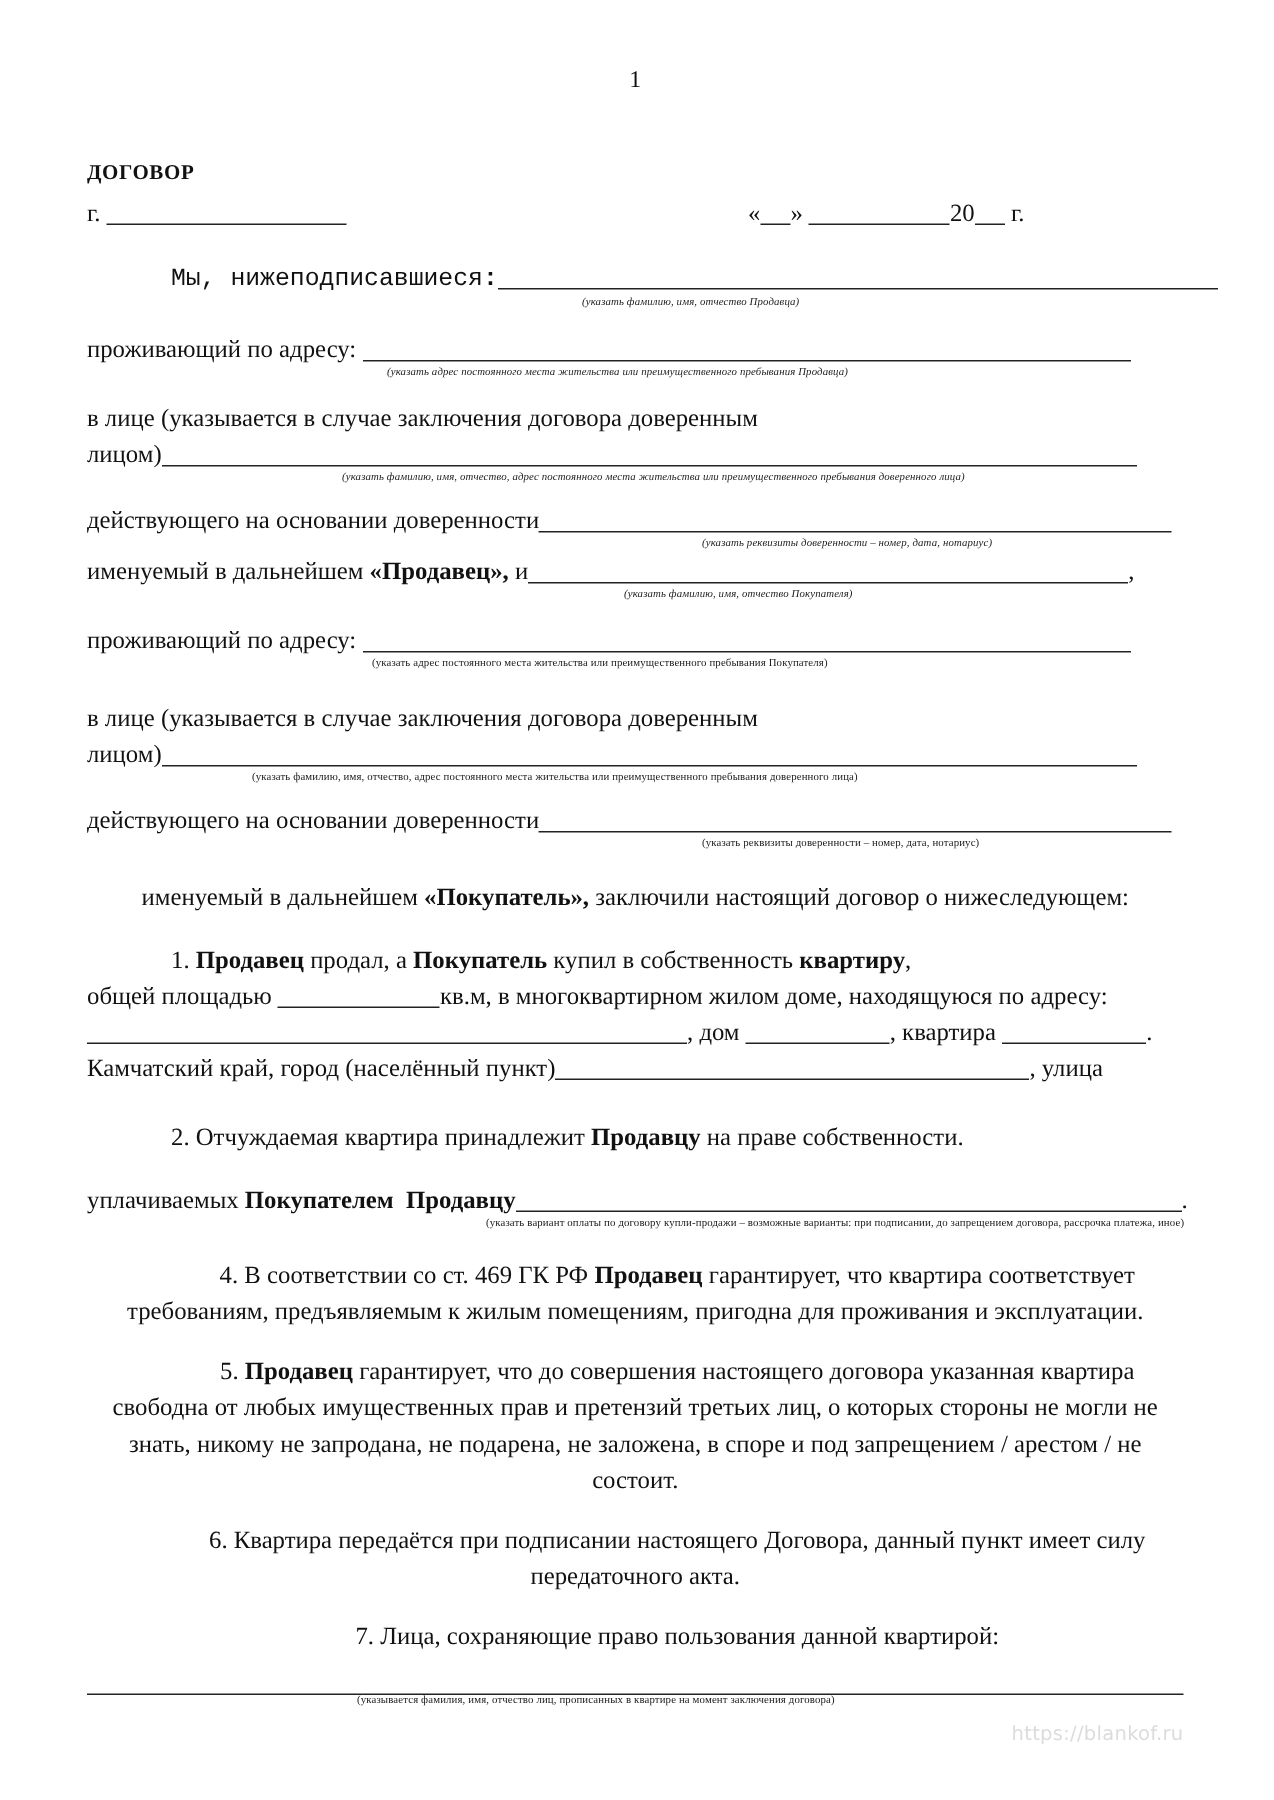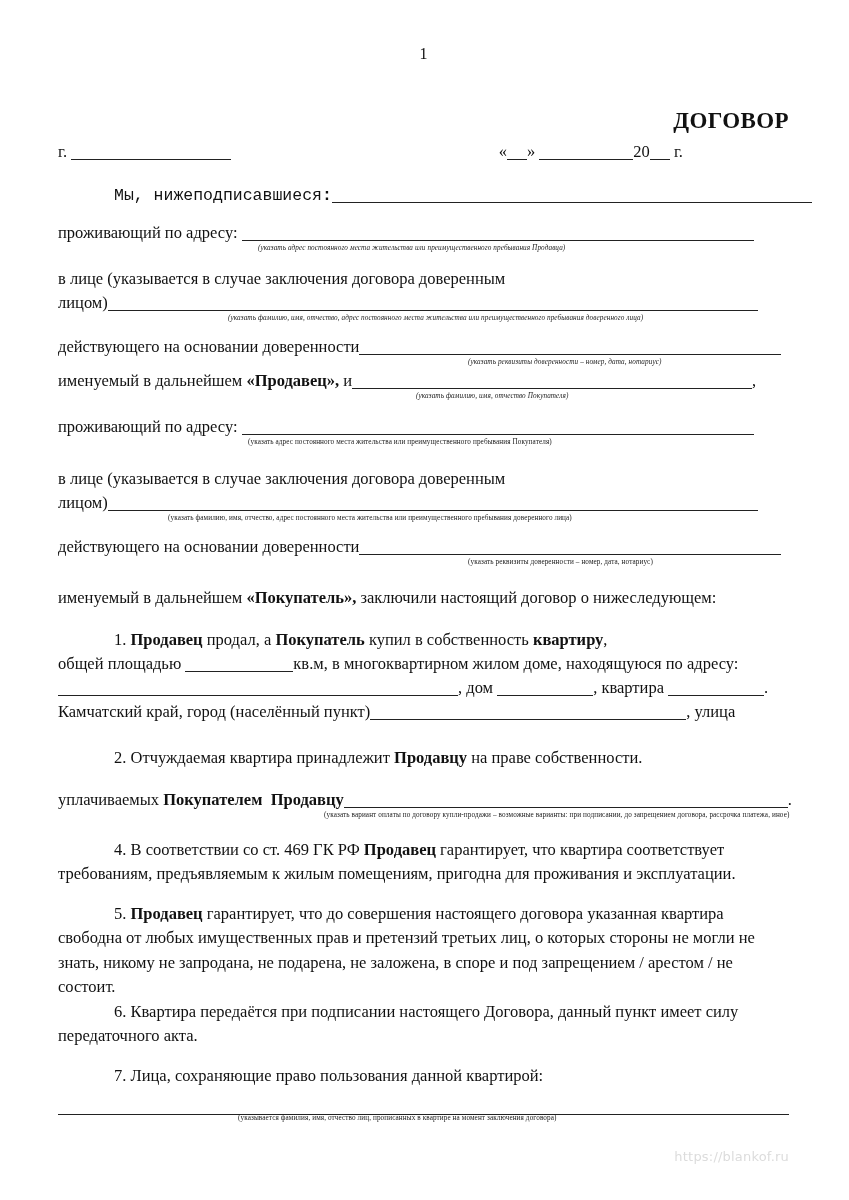--- a/index.html
+++ b/index.html
@@ -25,37 +25,37 @@
   }
 
   
   .pageno {
     text-align: center;
     font-size: 16px;
     line-height: 20px;
     margin: 0 0 44px 0;
   }
   .doc-title {
-    text-align: right;
+    text-align: left;
     font-weight: bold;
-    font-size: 23px;
+    font-size: 14px;
     letter-spacing: .4px;
     margin: 0 0 8px 0;
   }
   .ln {
     font-size: 16.5px;
     line-height: 24px;
     margin: 0;
     white-space: nowrap;
   }
   .para {
     font-size: 16.5px;
     line-height: 24.5px;
     margin: 0;
-    text-align: left;
+    text-align: center;
     font-family: Liberation Serif, serif;
   }
   b, .b { font-weight: bold; }
 
   
   .rule {
     display: inline-block;
     border-bottom: 1.1px solid #222;
     height: 15px;
     vertical-align: -3px;
@@ -123,20 +123,23 @@
       <span>«</span><span class="rule" style="width:20px"></span><span>»</span>
       <span class="rule" style="width:94px"></span><span>20</span><span class="rule" style="width:20px"></span>
       <span>г.</span>
     </div>
   </div>
 
   <div style="margin-top:22px">
     <div class="ln indent">
       <span>Мы, нижеподписавшиеся</span><b>:</b><span class="rule" style="width:480px"></span>
     </div>
+    <div class="hintwrap">
+      <div class="hint it" style="left:330px">(указать фамилию, имя, отчество Продавца)</div>
+    </div>
   </div>
 
   <div style="margin-top:13px">
     <div class="ln">
       <span>проживающий по адресу:</span>
       <span class="rule" style="width:512px"></span>
     </div>
     <div class="hintwrap">
       <div class="hint it" style="left:200px">(указать адрес постоянного места жительства или преимущественного пребывания Продавца)</div>
     </div>
@@ -235,21 +238,21 @@
   </div>
 
   <div class="para" style="margin-top:16px;text-indent:56px">
     <span>4. В соответствии со ст. 469 ГК РФ </span><b>Продавец</b><span> гарантирует, что квартира соответствует требованиям, предъявляемым к жилым помещениям, пригодна для проживания и эксплуатации.</span>
   </div>
 
   <div class="para" style="margin-top:15px;text-indent:56px">
     <span>5. </span><b>Продавец</b><span> гарантирует, что до совершения настоящего договора указанная квартира свободна от любых имущественных прав и претензий третьих лиц, о которых стороны не могли не знать, никому не запродана, не подарена, не заложена, в споре и под запрещением / арестом / не состоит.</span>
   </div>
 
-  <div class="para" style="text-indent:56px">6. Квартира передаётся при подписании  настоящего Договора, данный пункт имеет силу передаточного акта.</div>
+  <div class="para" style="margin-top:15px;text-indent:56px">6. Квартира передаётся при подписании  настоящего Договора, данный пункт имеет силу передаточного акта.</div>
 
   <div style="margin-top:15px">
     <div class="para" style="text-indent:56px">7. Лица, сохраняющие право пользования данной квартирой:</div>
     <div class="fullrule" style="margin-top:26px"></div>
     <div class="hintwrap">
       <div class="hint" style="left:180px">(указывается фамилия, имя, отчество лиц, прописанных в квартире на момент заключения договора)</div>
     </div>
   </div>
 
   <div class="watermark">https://blankof.ru</div>

